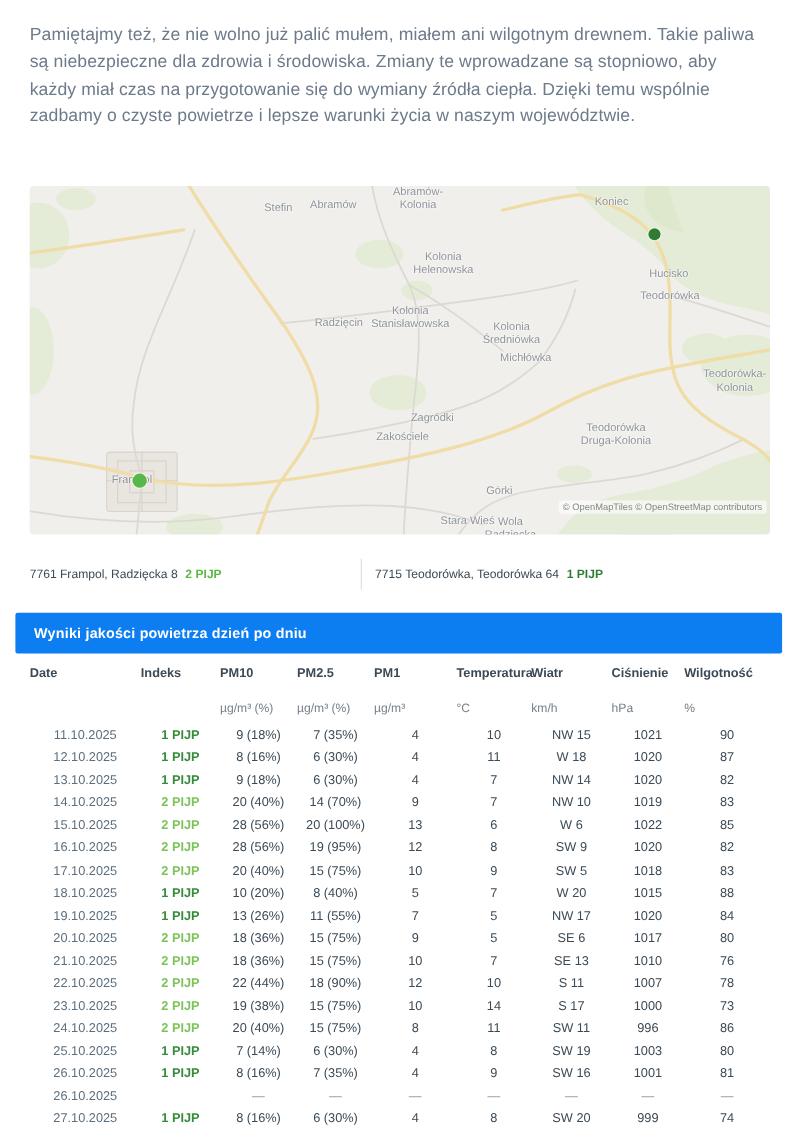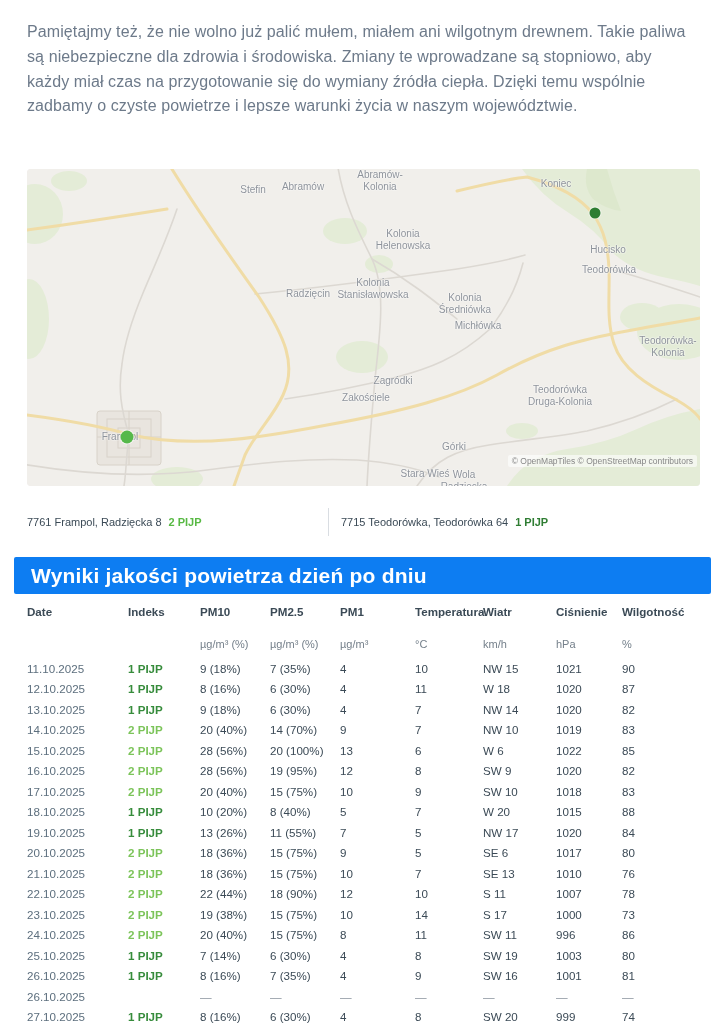--- a/index.html
+++ b/index.html
@@ -48,39 +48,39 @@
   .station-divider{width:1px;height:28px;background:#d9dde2;margin-right:12px;}
   .station-name{color:var(--text-dark,#3b4a56);}
   .station-index{font-weight:bold;}
   
   .banner{
     margin:20px 14px 0 14px;height:37px;border-radius:2px;
     background:var(--banner-blue,#0d7df2);
     display:flex;align-items:center;
   }
   .banner-title{
-    color:#ffffff;font-size:21px;font-weight:bold;
+    color:#ffffff;font-size:13px;font-weight:bold;
     padding-left:17px;letter-spacing:.2px;
   }
   
   .table{margin:11px 25px 0 27px;width:673px;}
   .thead,.trow{
     display:grid;
     grid-template-columns:101px 72px 70px 70px 75px 68px 73px 66px 1fr;
     align-items:center;
   }
   .thead{align-items:start;margin-bottom:7px;}
   .hcell .hlabel{
     display:block;font-size:11.6px;font-weight:bold;
     color:var(--text-dark,#3b4a56);
   }
   .hcell .hunit{
     display:block;font-size:11px;color:#75808b;margin-top:20px;min-height:13px;
   }
-  .trow{height:20.5px;}
+  .trow{height:20.5px;text-align:center;}
   .tcell{font-size:11.6px;color:var(--text-dark,#3b4a56);}
   .tcell.date{color:var(--text-slate,#5d6f7e);}
   .tcell.idx1{color:var(--green-1,#378c3c);font-weight:bold;}
   .tcell.idx2{color:var(--green-2,#7cc45a);font-weight:bold;}
   .tcell.dash{color:#8a949e;}
 </style>
 </head>
 <body>
 
 <p class="intro">Pamiętajmy też, że nie wolno już palić mułem, miałem ani wilgotnym drewnem. Takie paliwa są niebezpieczne dla zdrowia i środowiska. Zmiany te wprowadzane są stopniowo, aby każdy miał czas na przygotowanie się do wymiany źródła ciepła. Dzięki temu wspólnie zadbamy o czyste powietrze i lepsze warunki życia w naszym województwie.</p>
@@ -332,21 +332,21 @@
         <div class="tcell">1020</div>
         <div class="tcell">82</div>
       </div>
       <div class="trow">
         <div class="tcell date">17.10.2025</div>
         <div class="tcell idx2">2 PIJP</div>
         <div class="tcell">20 (40%)</div>
         <div class="tcell">15 (75%)</div>
         <div class="tcell">10</div>
         <div class="tcell">9</div>
-        <div class="tcell">SW 10</div>
+        <div class="tcell">SW 5</div>
         <div class="tcell">1018</div>
         <div class="tcell">83</div>
       </div>
       <div class="trow">
         <div class="tcell date">18.10.2025</div>
         <div class="tcell idx1">1 PIJP</div>
         <div class="tcell">10 (20%)</div>
         <div class="tcell">8 (40%)</div>
         <div class="tcell">5</div>
         <div class="tcell">7</div>

